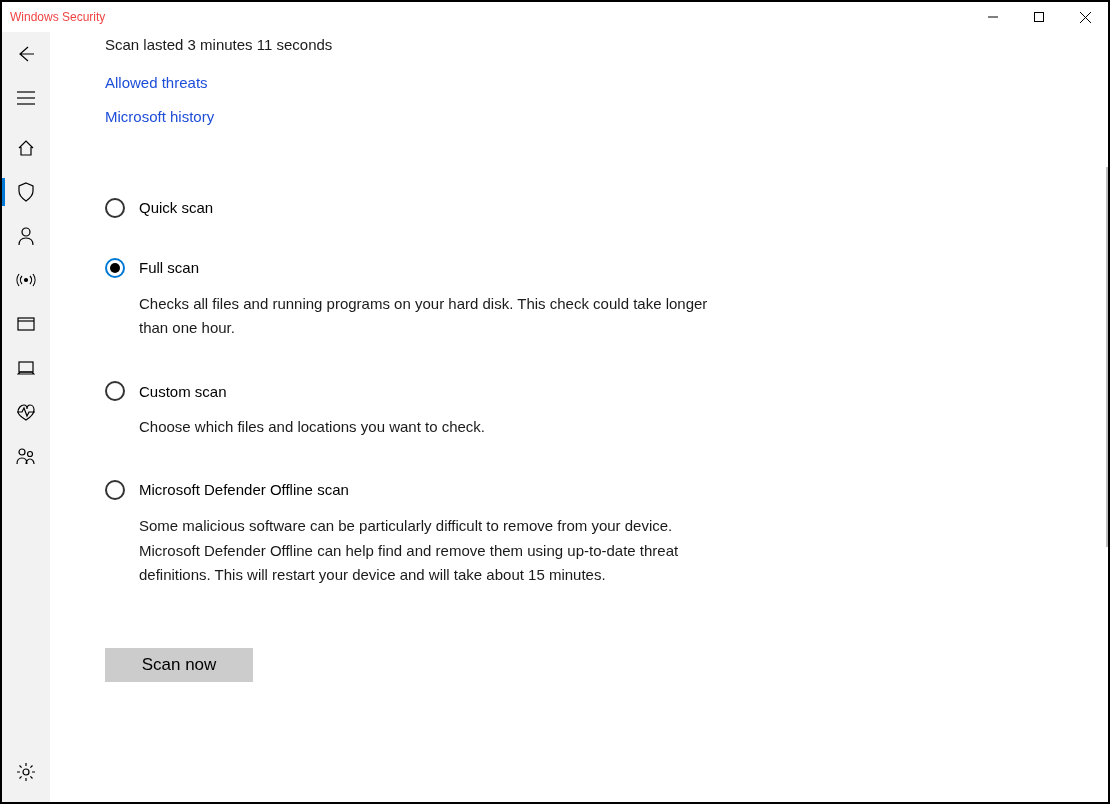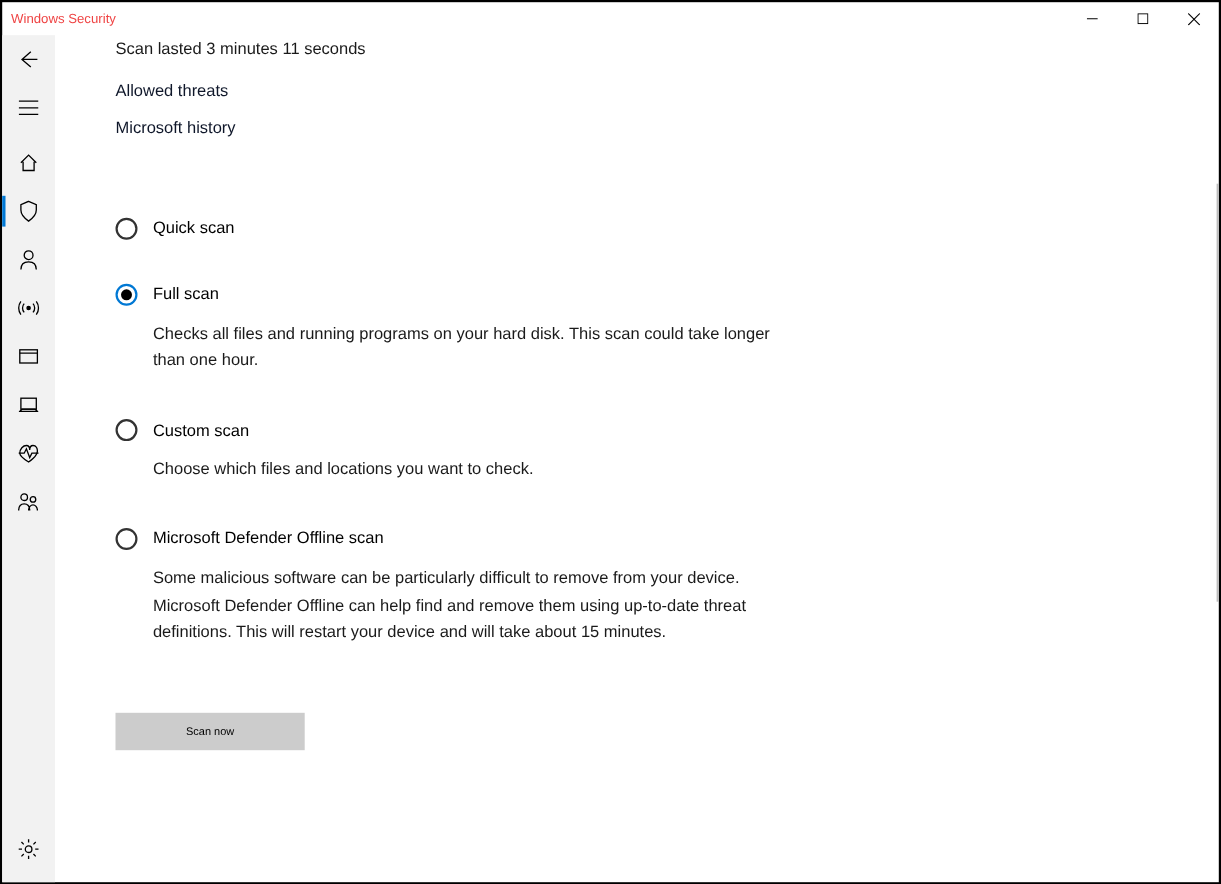--- a/index.html
+++ b/index.html
@@ -81,21 +81,21 @@
       padding: 0 0 0 55px;
       position: relative;
       overflow-y: auto;
     }
     .scan-info {
       font-size: 15px;
       color: #1a1a1a;
       line-height: 1.7;
     }
     .link {
-      color: #0f172a;
+      color: #1d4ed8;
       font-size: 15px;
       cursor: pointer;
       display: inline-block;
     }
     .link-row { margin-top: 16px; }
     .options {
       margin-top: 72px;
     }
     .option {
       margin-bottom: 40px;
@@ -135,25 +135,25 @@
     .opt-desc {
       margin-left: 34px;
       margin-top: 14px;
       font-size: 15px;
       line-height: 1.65;
       color: #1a1a1a;
       max-width: 580px;
     }
     .scan-btn {
       margin-top: 20px;
-      width: 172px;
+      width: 148px;
       height: 34px;
       background: #cccccc;
       border: none;
-      font-size: 10px;
+      font-size: 17px;
       color: #000;
       cursor: pointer;
       font-family: inherit;
     }
     .scroll-ind {
       position: absolute;
       right: 0;
       top: 135px;
       width: 2px;
       height: 380px;
@@ -270,21 +270,21 @@
           <span class="radio"></span>
           <span class="opt-title">Quick scan</span>
         </div>
       </div>
 
       <div class="option">
         <div class="opt-head">
           <span class="radio sel"></span>
           <span class="opt-title">Full scan</span>
         </div>
-        <div class="opt-desc">Checks all files and running programs on your hard disk. This scan could take longer than one hour.</div>
+        <div class="opt-desc">Checks all files and running programs on your hard disk. This check could take longer than one hour.</div>
       </div>
 
       <div class="option">
         <div class="opt-head">
           <span class="radio"></span>
           <span class="opt-title">Custom scan</span>
         </div>
         <div class="opt-desc">Choose which files and locations you want to check.</div>
       </div>
 

